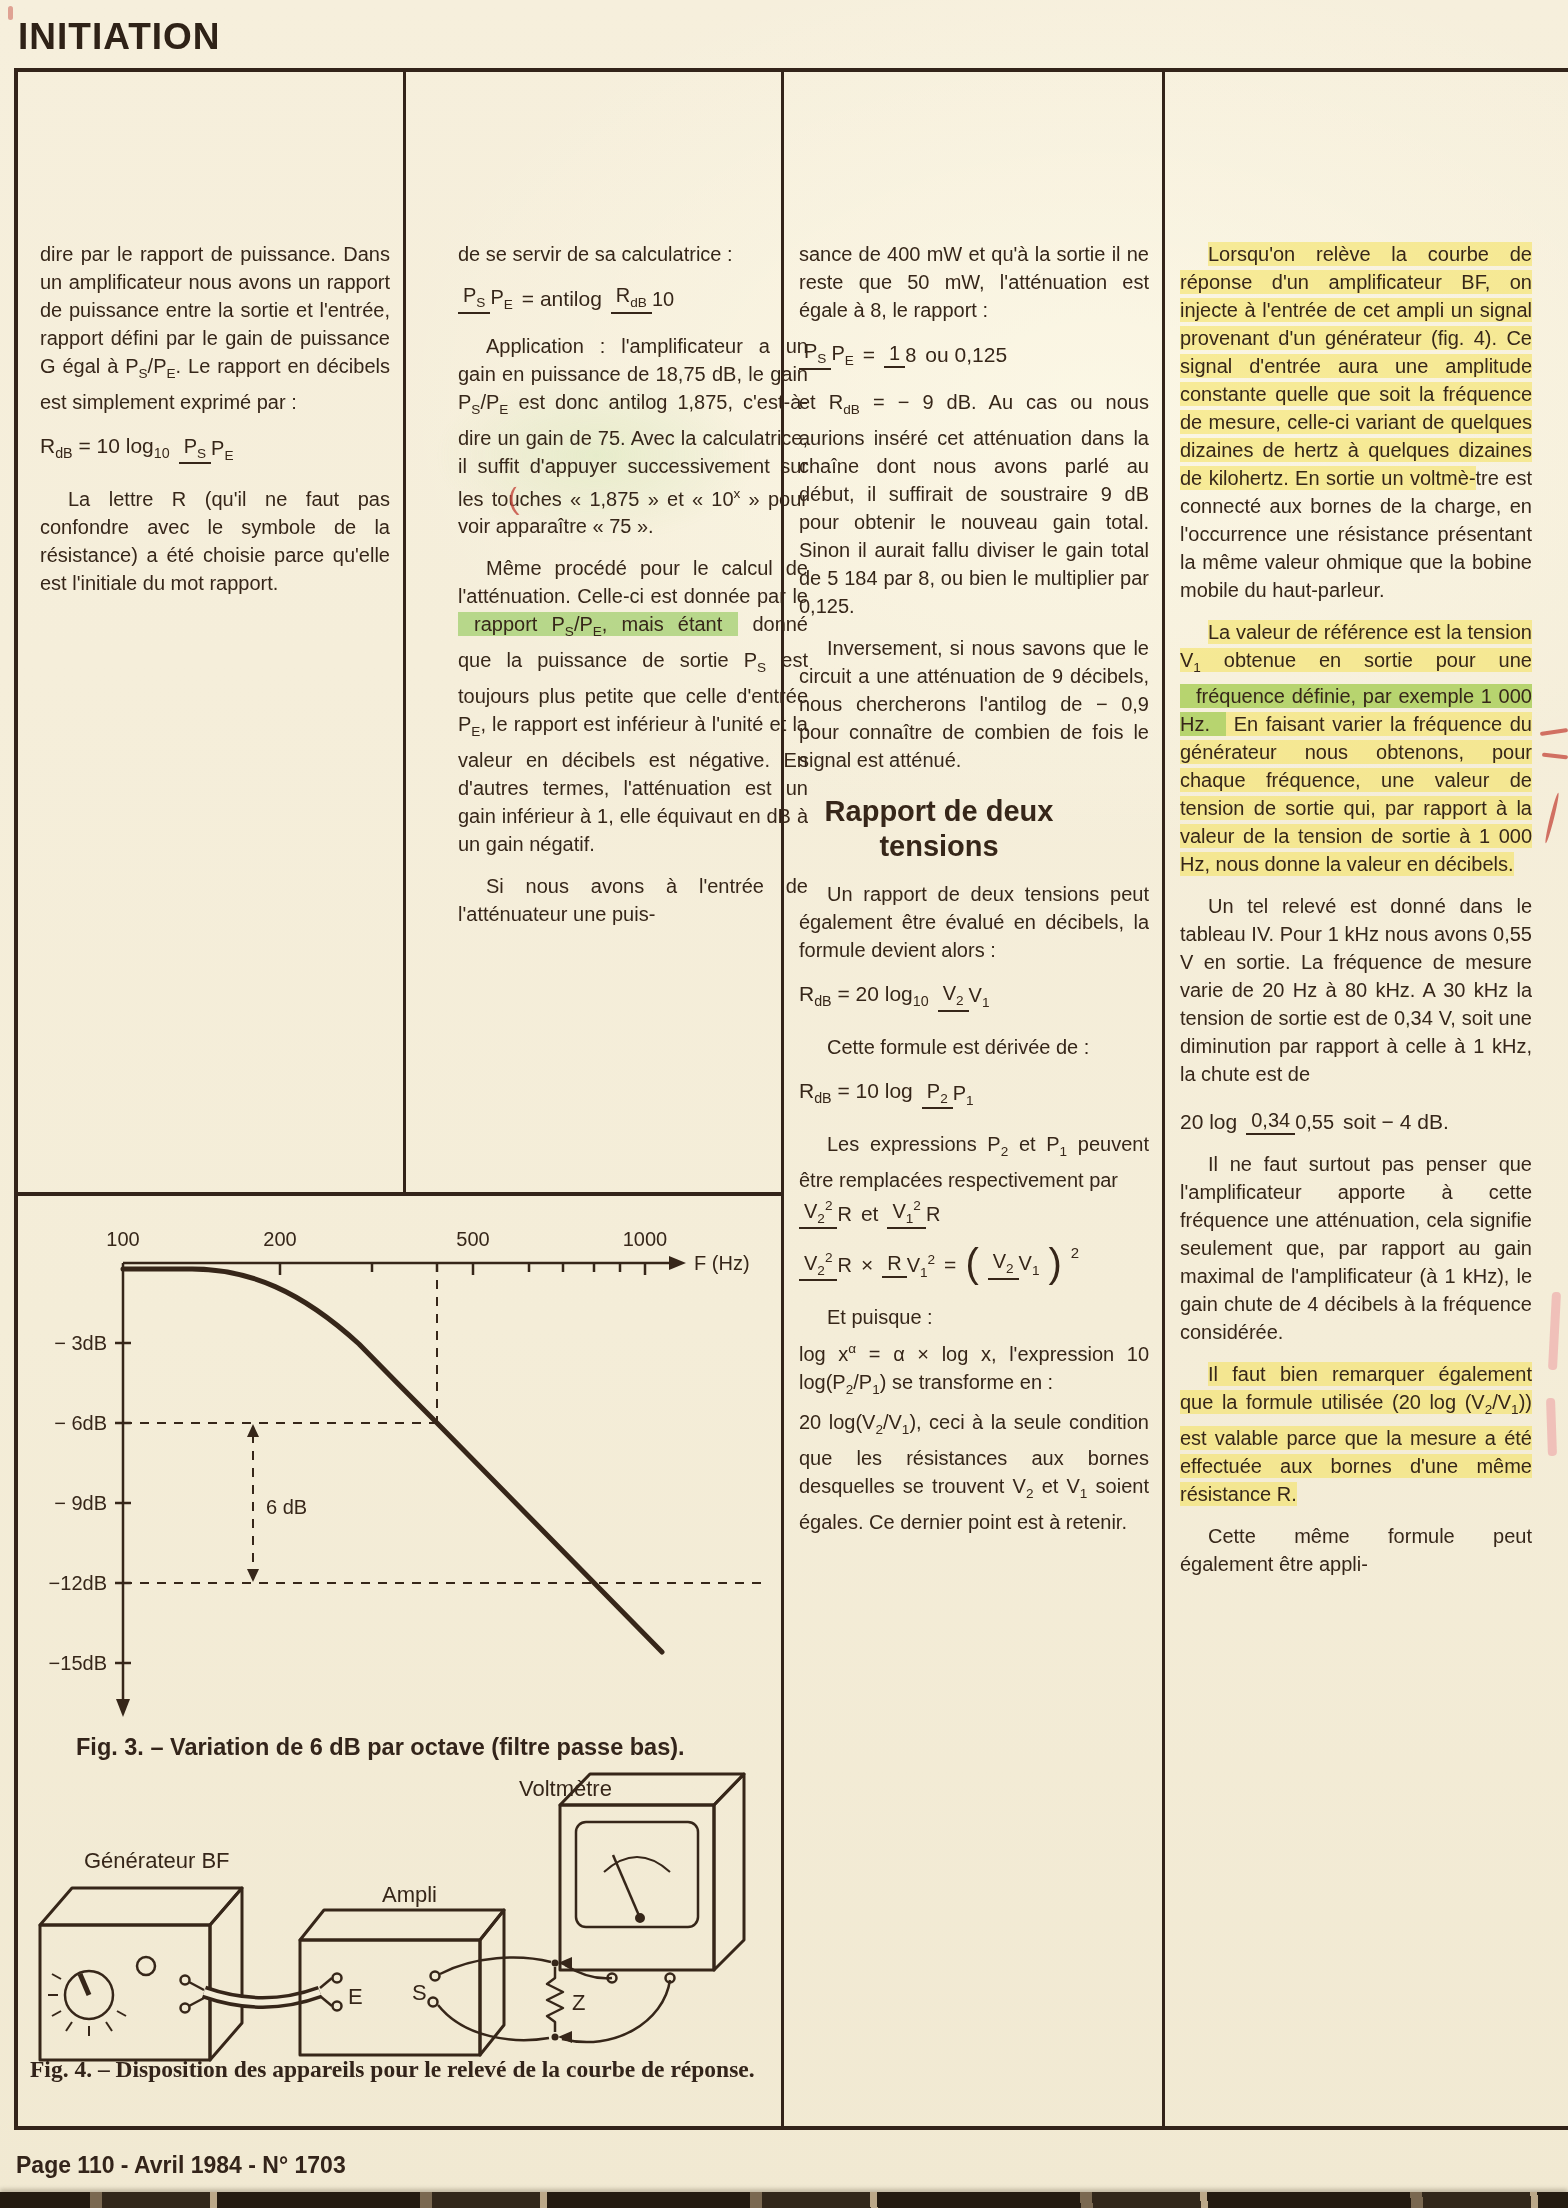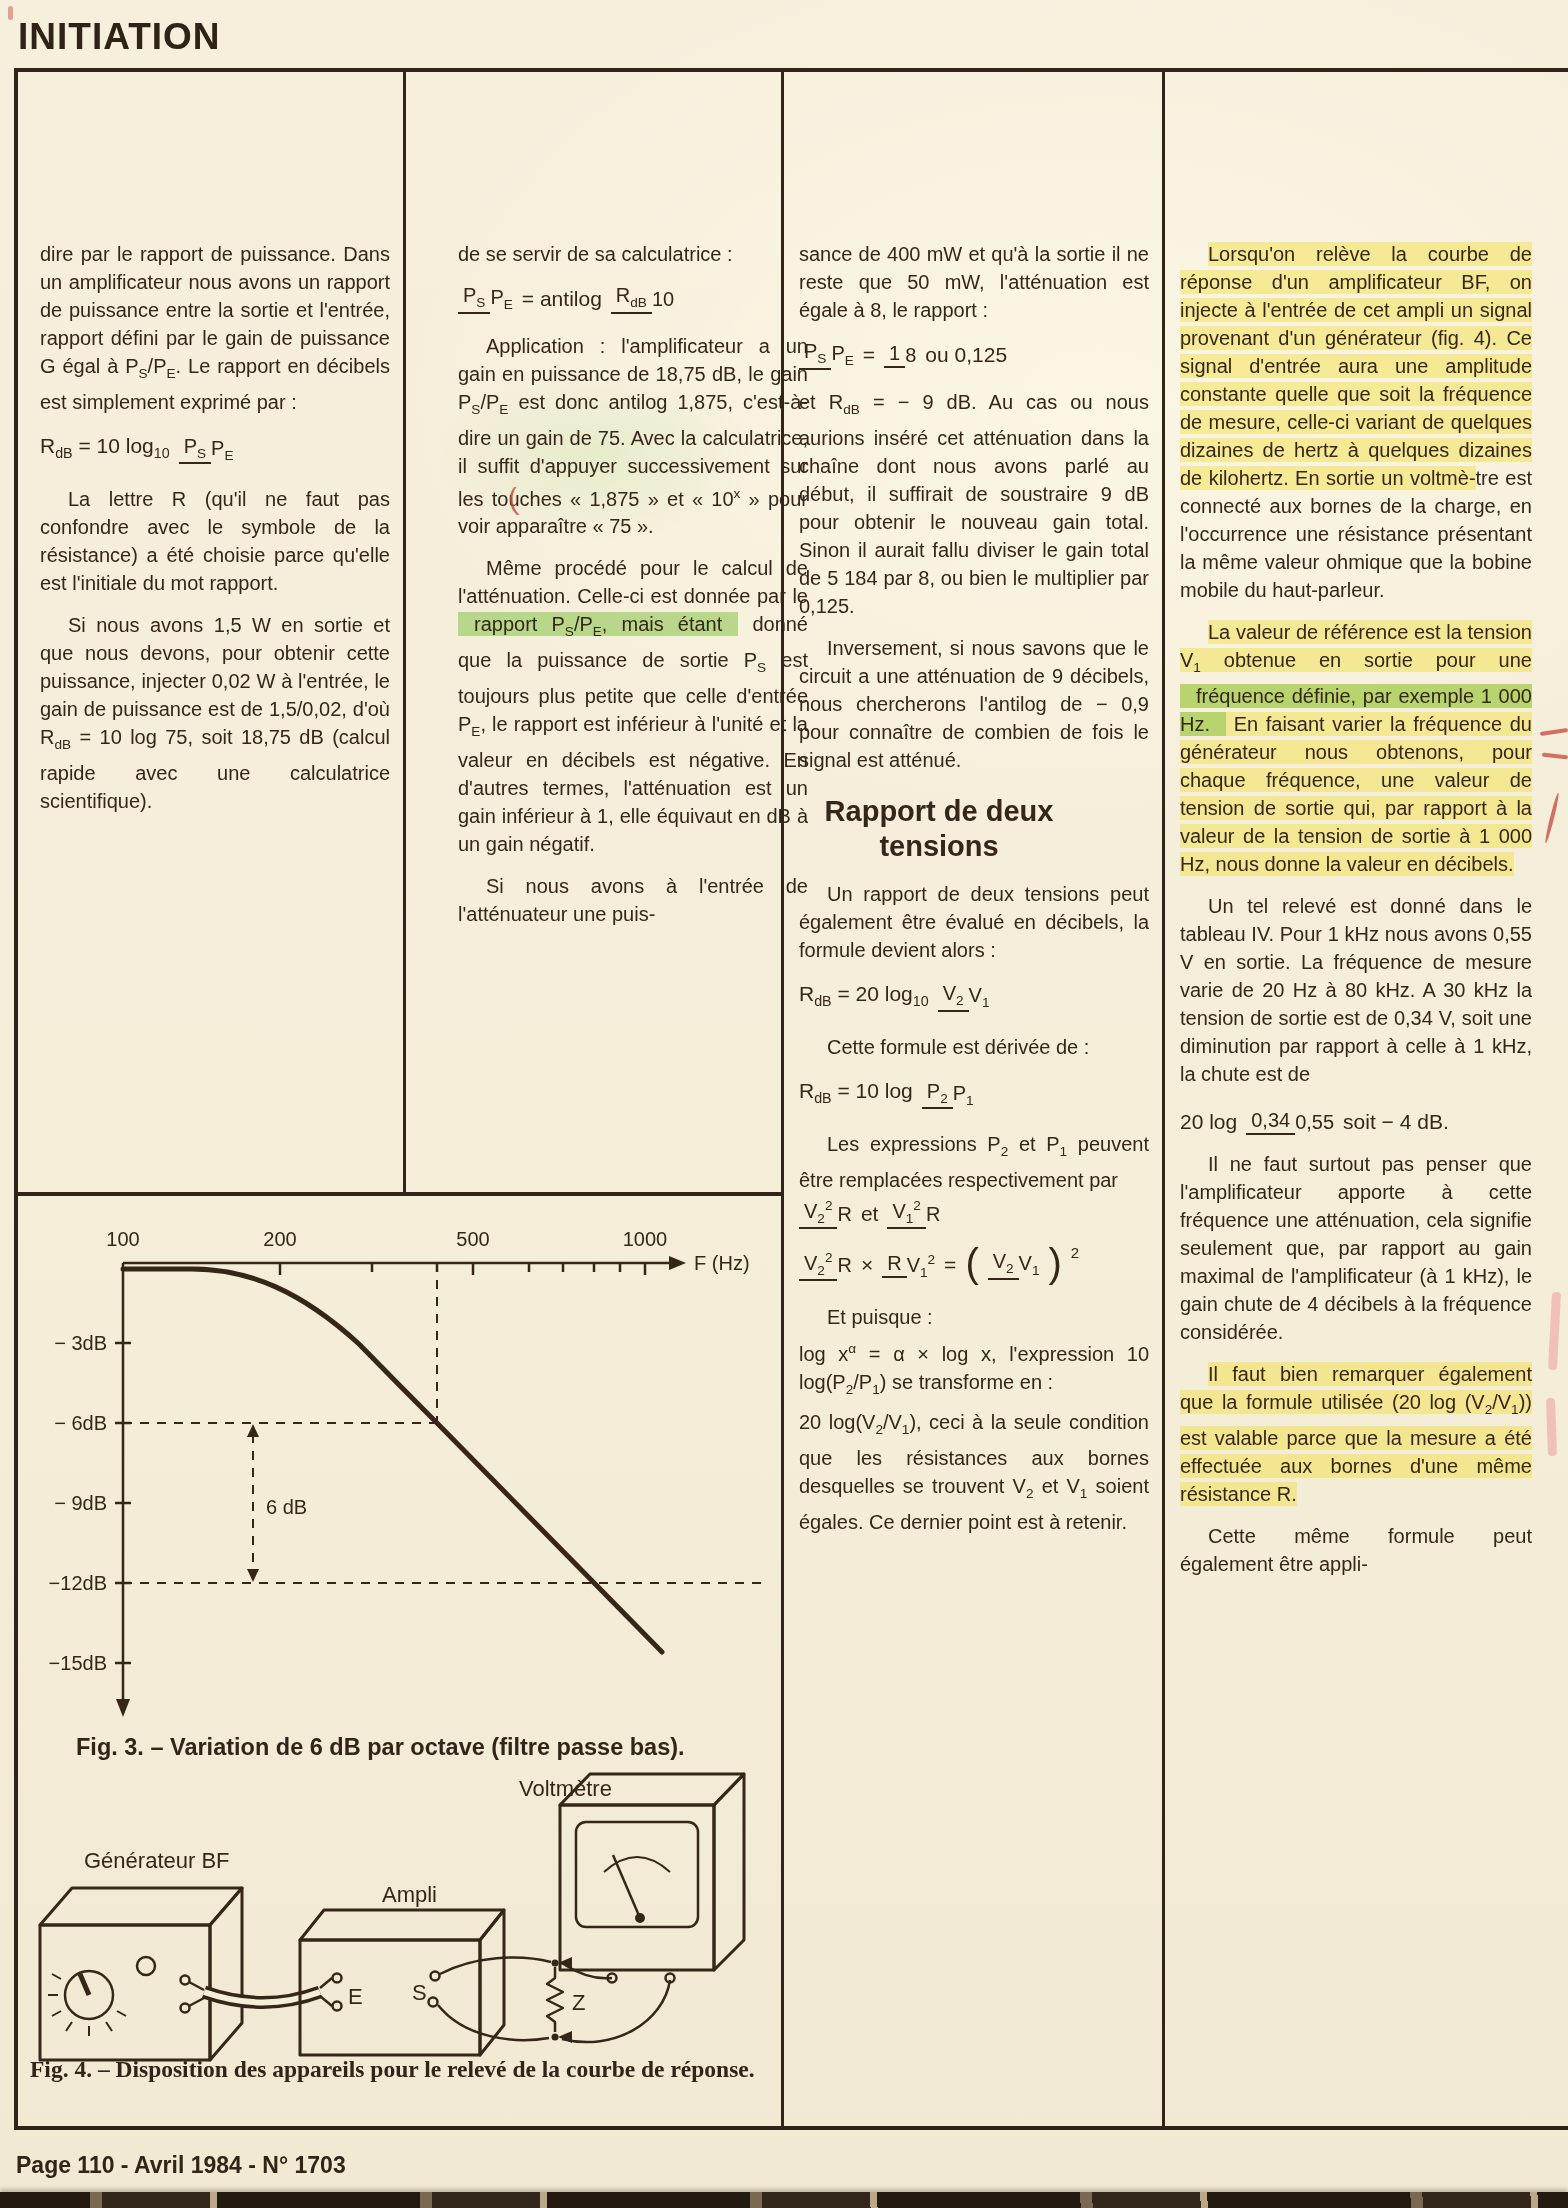--- a/index.html
+++ b/index.html
@@ -64,21 +64,20 @@
   <div class="col" id="col1">
     <p class="p">dire par le rapport de puissance. Dans un amplificateur nous avons un rapport de puissance entre la sortie et l'entrée, rapport défini par le gain de puissance G égal à P<sub>S</sub>/P<sub>E</sub>. Le rapport en décibels est simplement exprimé par :</p>
     <div class="formula">
       <span>R<sub>dB</sub> = 10 log<sub>10</sub></span>
       <span class="frac">
           <span class="fnum">P<sub>S</sub></span>
           <span class="fden">P<sub>E</sub></span>
         </span>
     </div>
     <p class="p ind">La lettre R (qu'il ne faut pas confondre avec le symbole de la résistance) a été choisie parce qu'elle est l'initiale du mot rapport.</p>
-    <p class="p ind">Si nous avons 1,5 W en sortie et que nous devons, pour obtenir cette puissance, injecter 0,02 W à l'entrée, le gain de puissance est de 1,5/0,02, d'où R<sub>dB</sub> = 10 log 75, soit 18,75 dB (calcul rapide avec une calculatrice scientifique).</p>
   </div>
 
   <div class="col" id="col2">
     <p class="p">de se servir de sa calculatrice :</p>
     <div class="formula">
       <span class="frac">
           <span class="fnum">P<sub>S</sub></span>
           <span class="fden">P<sub>E</sub></span>
         </span>
       <span>= antilog</span>

